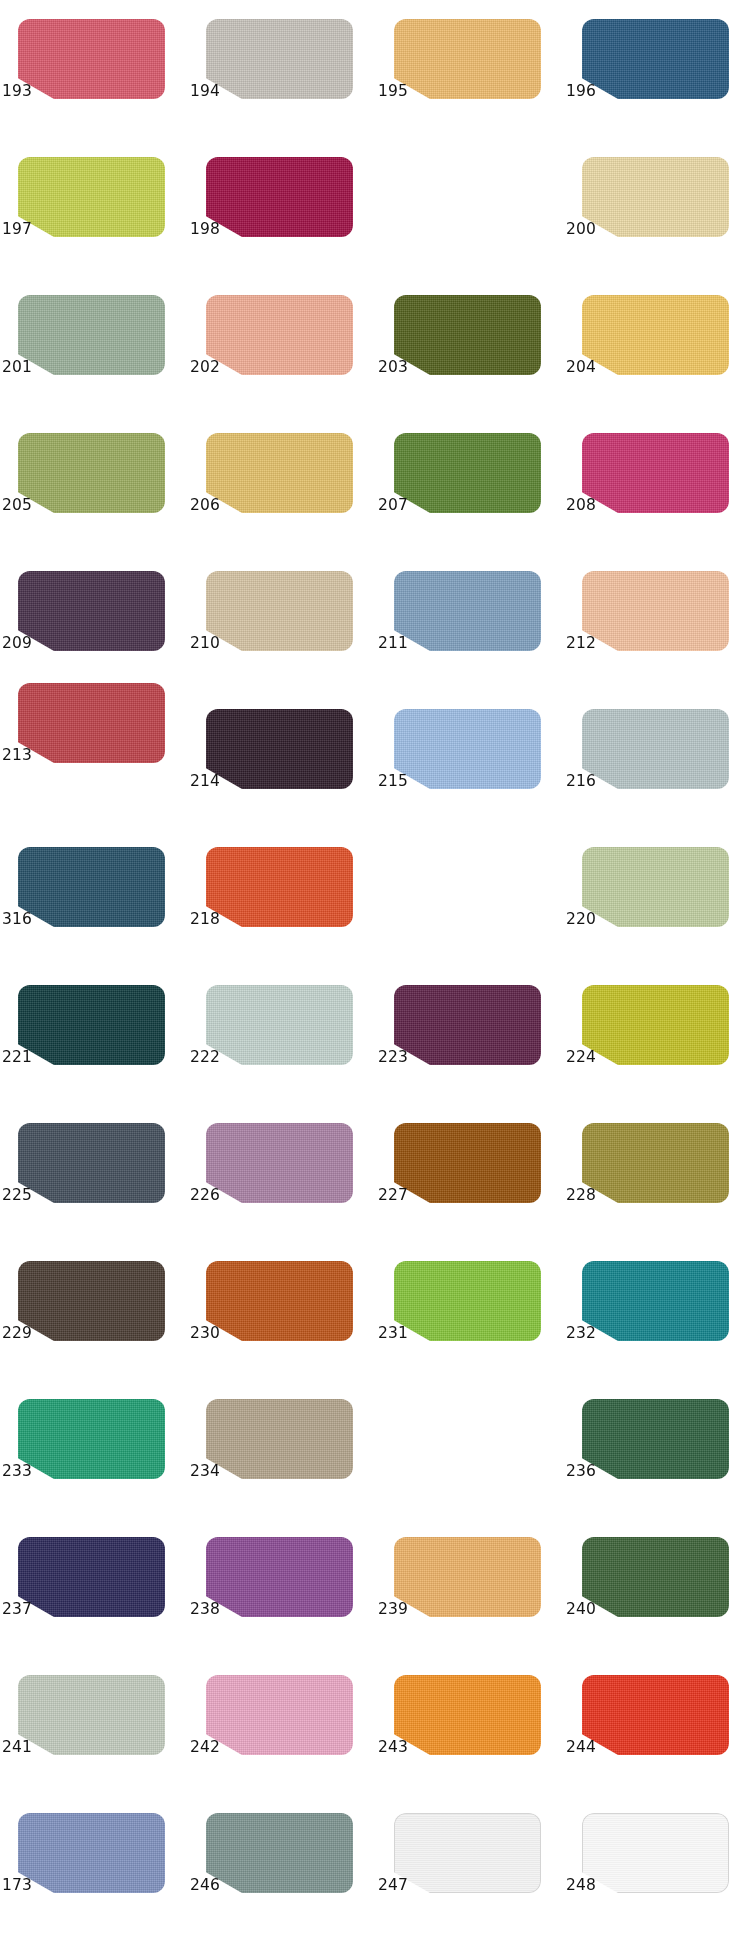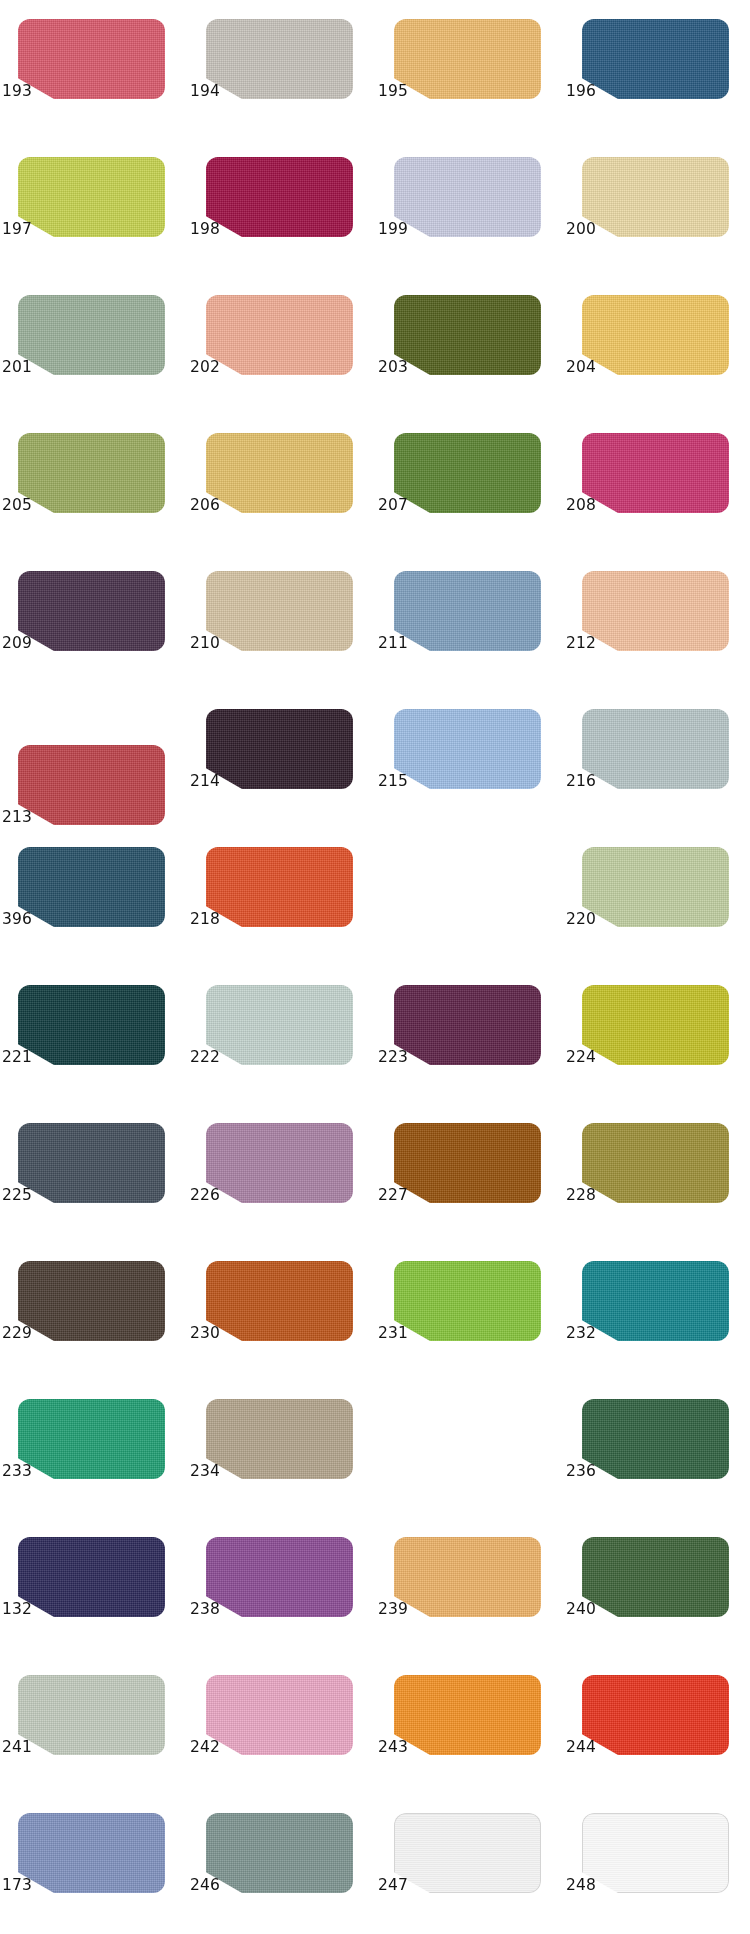--- a/index.html
+++ b/index.html
@@ -110,24 +110,20 @@
       <div class="chip-label">196</div>
     </div>
     <div class="swatch-cell" style="left: 0px; top: 138px;">
       <div class="chip" title="lime-chartreuse" style="background-color: rgb(197, 210, 78);"></div>
       <div class="chip-label">197</div>
     </div>
     <div class="swatch-cell" style="left: 188px; top: 138px;">
       <div class="chip" title="deep-magenta" style="background-color: rgb(158, 15, 68);"></div>
       <div class="chip-label">198</div>
     </div>
-    <div class="swatch-cell" style="left: 376px; top: 138px;">
-      <div class="chip" title="pale-lavender" style="background-color: rgb(200, 203, 224);"></div>
-      <div class="chip-label">199</div>
-    </div>
     <div class="swatch-cell" style="left: 564px; top: 138px;">
       <div class="chip" title="pale-gold" style="background-color: rgb(234, 217, 165);"></div>
       <div class="chip-label">200</div>
     </div>
     <div class="swatch-cell" style="left: 0px; top: 276px; padding-left: 44px;">
       <div class="chip" title="sage-green" style="background-color: rgb(154, 176, 154);"></div>
       <div class="chip-label">201</div>
     </div>
     <div class="swatch-cell" style="left: 188px; top: 276px;">
       <div class="chip" title="salmon-peach" style="background-color: rgb(240, 172, 148);"></div>
@@ -166,39 +162,39 @@
       <div class="chip-label">210</div>
     </div>
     <div class="swatch-cell" style="left: 376px; top: 552px;">
       <div class="chip" title="steel-blue" style="background-color: rgb(126, 159, 190);"></div>
       <div class="chip-label">211</div>
     </div>
     <div class="swatch-cell" style="left: 564px; top: 552px;">
       <div class="chip" title="light-peach" style="background-color: rgb(243, 193, 159);"></div>
       <div class="chip-label">212</div>
     </div>
-    <div class="swatch-cell" style="left: 0px; top: 726px;">
+    <div class="swatch-cell" style="left: 0px; top: 664px;">
       <div class="chip" title="brick-red" style="background-color: rgb(189, 65, 73);"></div>
       <div class="chip-label">213</div>
     </div>
     <div class="swatch-cell" style="left: 188px; top: 690px; text-decoration: underline;">
       <div class="chip" title="aubergine-black" style="background-color: rgb(46, 28, 42);"></div>
       <div class="chip-label">214</div>
     </div>
     <div class="swatch-cell" style="left: 376px; top: 690px;">
       <div class="chip" title="periwinkle-blue" style="background-color: rgb(157, 189, 228);"></div>
       <div class="chip-label">215</div>
     </div>
     <div class="swatch-cell" style="left: 564px; top: 690px;">
       <div class="chip" title="pale-blue-grey" style="background-color: rgb(182, 197, 198);"></div>
       <div class="chip-label">216</div>
     </div>
     <div class="swatch-cell" style="left: 0px; top: 828px;">
       <div class="chip" title="teal-navy" style="background-color: rgb(38, 80, 103);"></div>
-      <div class="chip-label">396</div>
+      <div class="chip-label">316</div>
     </div>
     <div class="swatch-cell" style="left: 188px; top: 828px;">
       <div class="chip" title="orange-red" style="background-color: rgb(224, 79, 39);"></div>
       <div class="chip-label">218</div>
     </div>
     <div class="swatch-cell" style="left: 564px; top: 828px;">
       <div class="chip" title="pale-sage" style="background-color: rgb(192, 206, 160);"></div>
       <div class="chip-label">220</div>
     </div>
     <div class="swatch-cell" style="left: 0px; top: 966px;">
@@ -256,21 +252,21 @@
     <div class="swatch-cell" style="left: 188px; top: 1380px;">
       <div class="chip" title="taupe" style="background-color: rgb(179, 164, 140);"></div>
       <div class="chip-label">234</div>
     </div>
     <div class="swatch-cell" style="left: 564px; top: 1380px;">
       <div class="chip" title="forest-green" style="background-color: rgb(47, 97, 64);"></div>
       <div class="chip-label">236</div>
     </div>
     <div class="swatch-cell" style="left: 0px; top: 1518px;">
       <div class="chip" title="midnight-navy" style="background-color: rgb(43, 40, 88);"></div>
-      <div class="chip-label">132</div>
+      <div class="chip-label">237</div>
     </div>
     <div class="swatch-cell" style="left: 188px; top: 1518px;">
       <div class="chip" title="orchid-purple" style="background-color: rgb(139, 75, 148);"></div>
       <div class="chip-label">238</div>
     </div>
     <div class="swatch-cell" style="left: 376px; top: 1518px;">
       <div class="chip" title="apricot-gold" style="background-color: rgb(237, 178, 103);"></div>
       <div class="chip-label">239</div>
     </div>
     <div class="swatch-cell" style="left: 564px; top: 1518px;">

